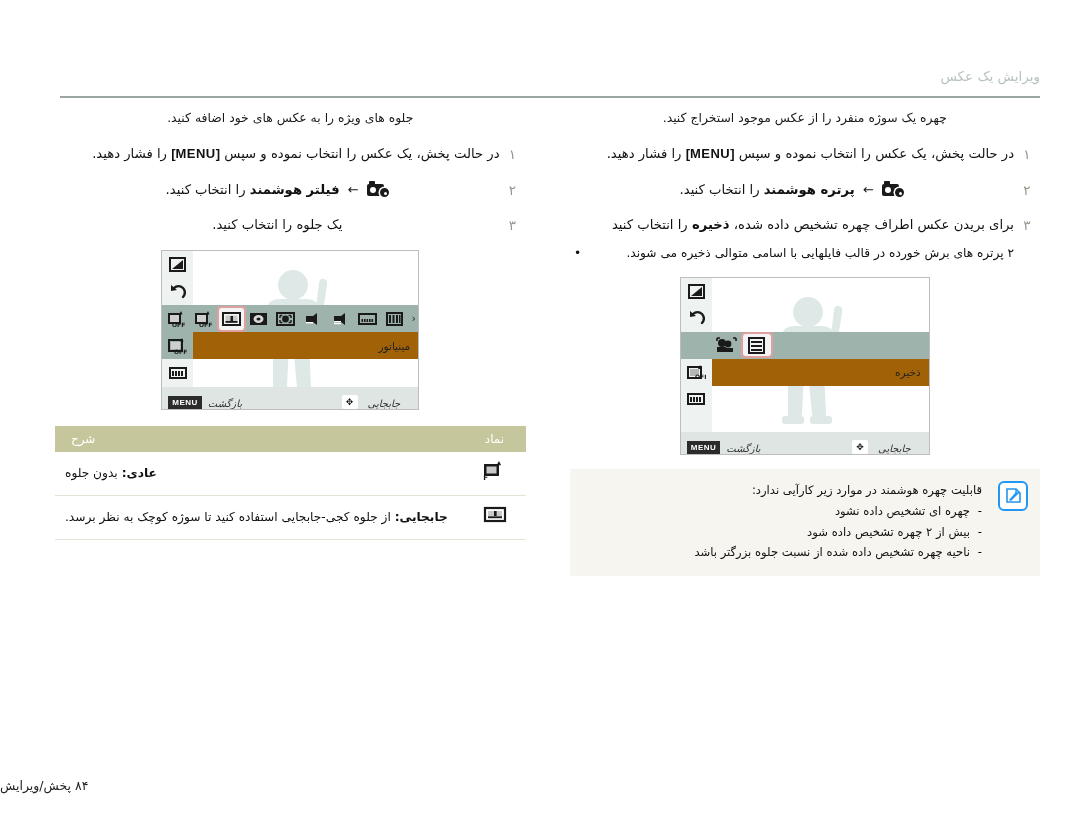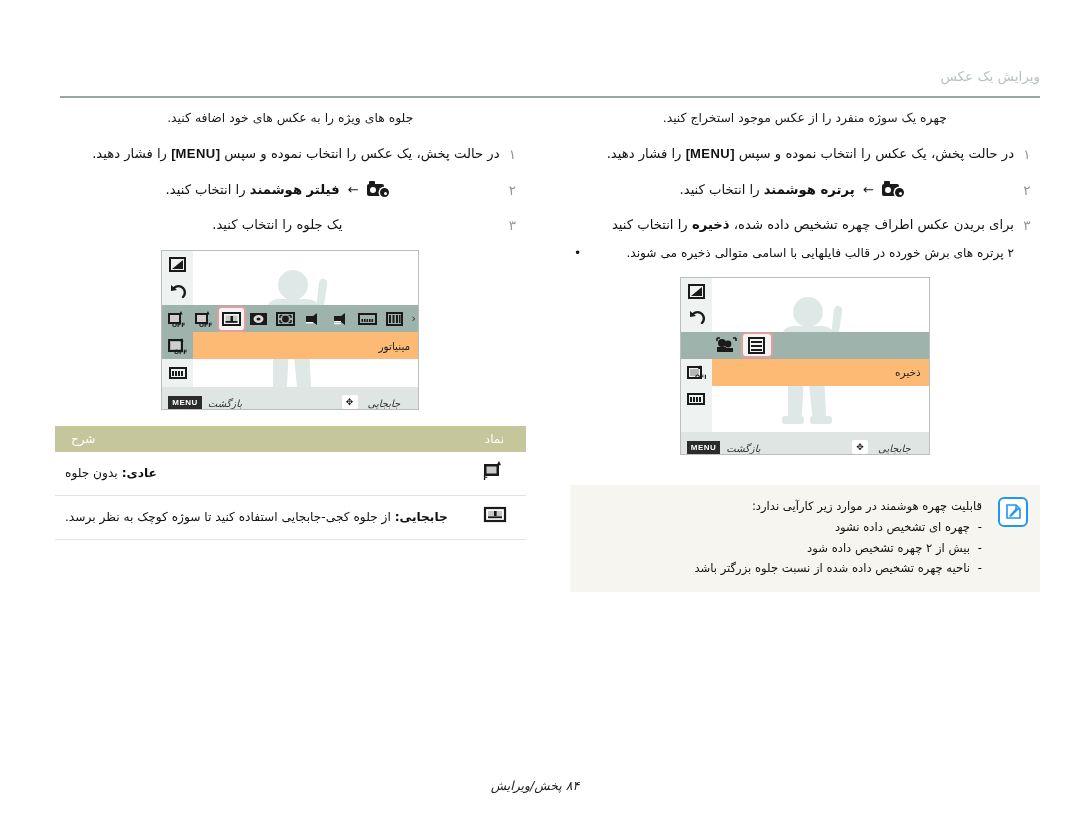--- a/index.html
+++ b/index.html
@@ -173,21 +173,21 @@
   .lcd-menurow {
     position: absolute; left: 0; right: 0;
     height: 27px;
     background: #9fb3ad;
     display: flex; flex-direction: row; align-items: center;
     z-index: 3;
   }
   .lcd-labelrow {
     position: absolute; left: 31px; right: 0;
     height: 27px;
-    background: #fdba74;
+    background: #a16207;
     display: flex; flex-direction: row; align-items: center;
     z-index: 3;
     direction: rtl;
   }
   .lcd-label-txt {
     font-size: 10.5px; color: #222; padding-right: 8px;
     white-space: nowrap;
   }
   .mi {
     width: 28px; height: 22px;
@@ -253,21 +253,21 @@
   .symtable td.desc { text-align: left; }
   .col-sym-head { width: 62px; }
 
   
   .tico { display: inline-block; position: relative; width: 24px; height: 19px; }
 
   
   .notebox {
     position: relative;
     background: #f6f5ef;
-    margin-top: 30px;
+    margin-top: 14px;
     padding: 12px 58px 14px 14px;
     min-height: 84px;
   }
   .note-icon {
     position: absolute;
     right: 12px; top: 12px;
     width: 30px; height: 30px;
     border: 2.5px solid #2196f3;
     border-radius: 6px;
     background: #fff;
@@ -282,25 +282,24 @@
     line-height: 1.75;
     padding-right: 12px;
     position: relative;
   }
   .note-item .dash { position: absolute; right: 0; top: 0; }
 
   
   .footer {
     position: absolute;
     bottom: 22px; left: 0; right: 0;
-    text-align: center;
+    text-align: left;
     font-size: 12.5px;
     color: #222;
     direction: rtl;
-    font-style: italic;
   }
   .footer .pg { font-weight: normal; padding-right: 10px; }
 </style>
 </head>
 <body>
 
 <div class="page">
 
   <div class="runhead">ویرایش یک عکس</div>
   <div class="runhead-rule"></div>

